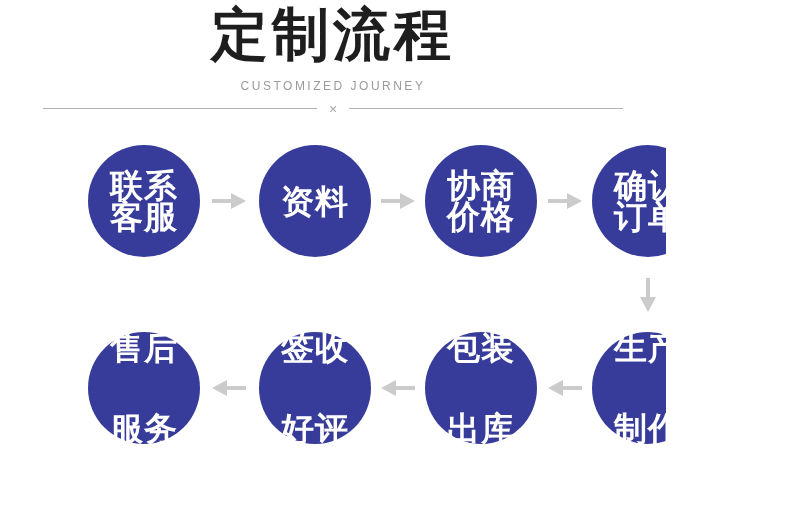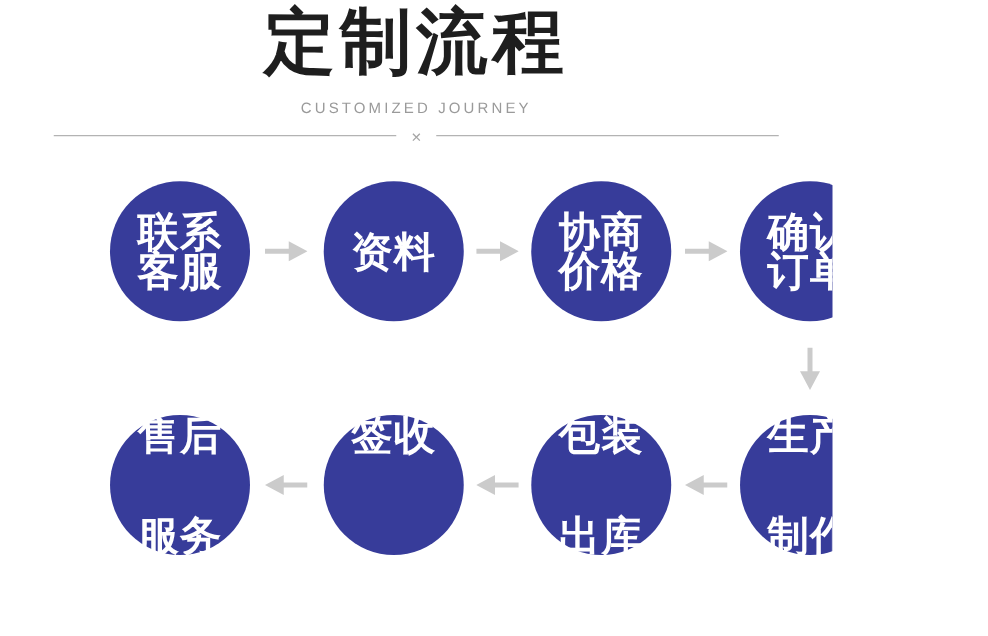--- a/index.html
+++ b/index.html
@@ -174,20 +174,21 @@
     <span>出库</span>
   </div>
   <div class="arrow left a-r2 a-pos-2">
     <svg width="34" height="18" viewBox="0 0 34 18">
         <rect x="0" y="7" width="20" height="4" fill="currentColor"></rect>
         <polygon points="19,1 34,9 19,17" fill="currentColor"></polygon>
       </svg>
   </div>
   <div class="circle r2 c-pos-2">
     <span>签收</span>
+    <span>好评</span>
   </div>
   <div class="arrow left a-r2 a-pos-1">
     <svg width="34" height="18" viewBox="0 0 34 18">
         <rect x="0" y="7" width="20" height="4" fill="currentColor"></rect>
         <polygon points="19,1 34,9 19,17" fill="currentColor"></polygon>
       </svg>
   </div>
   <div class="circle r2 c-pos-1">
     <span>售后</span>
     <span>服务</span>

